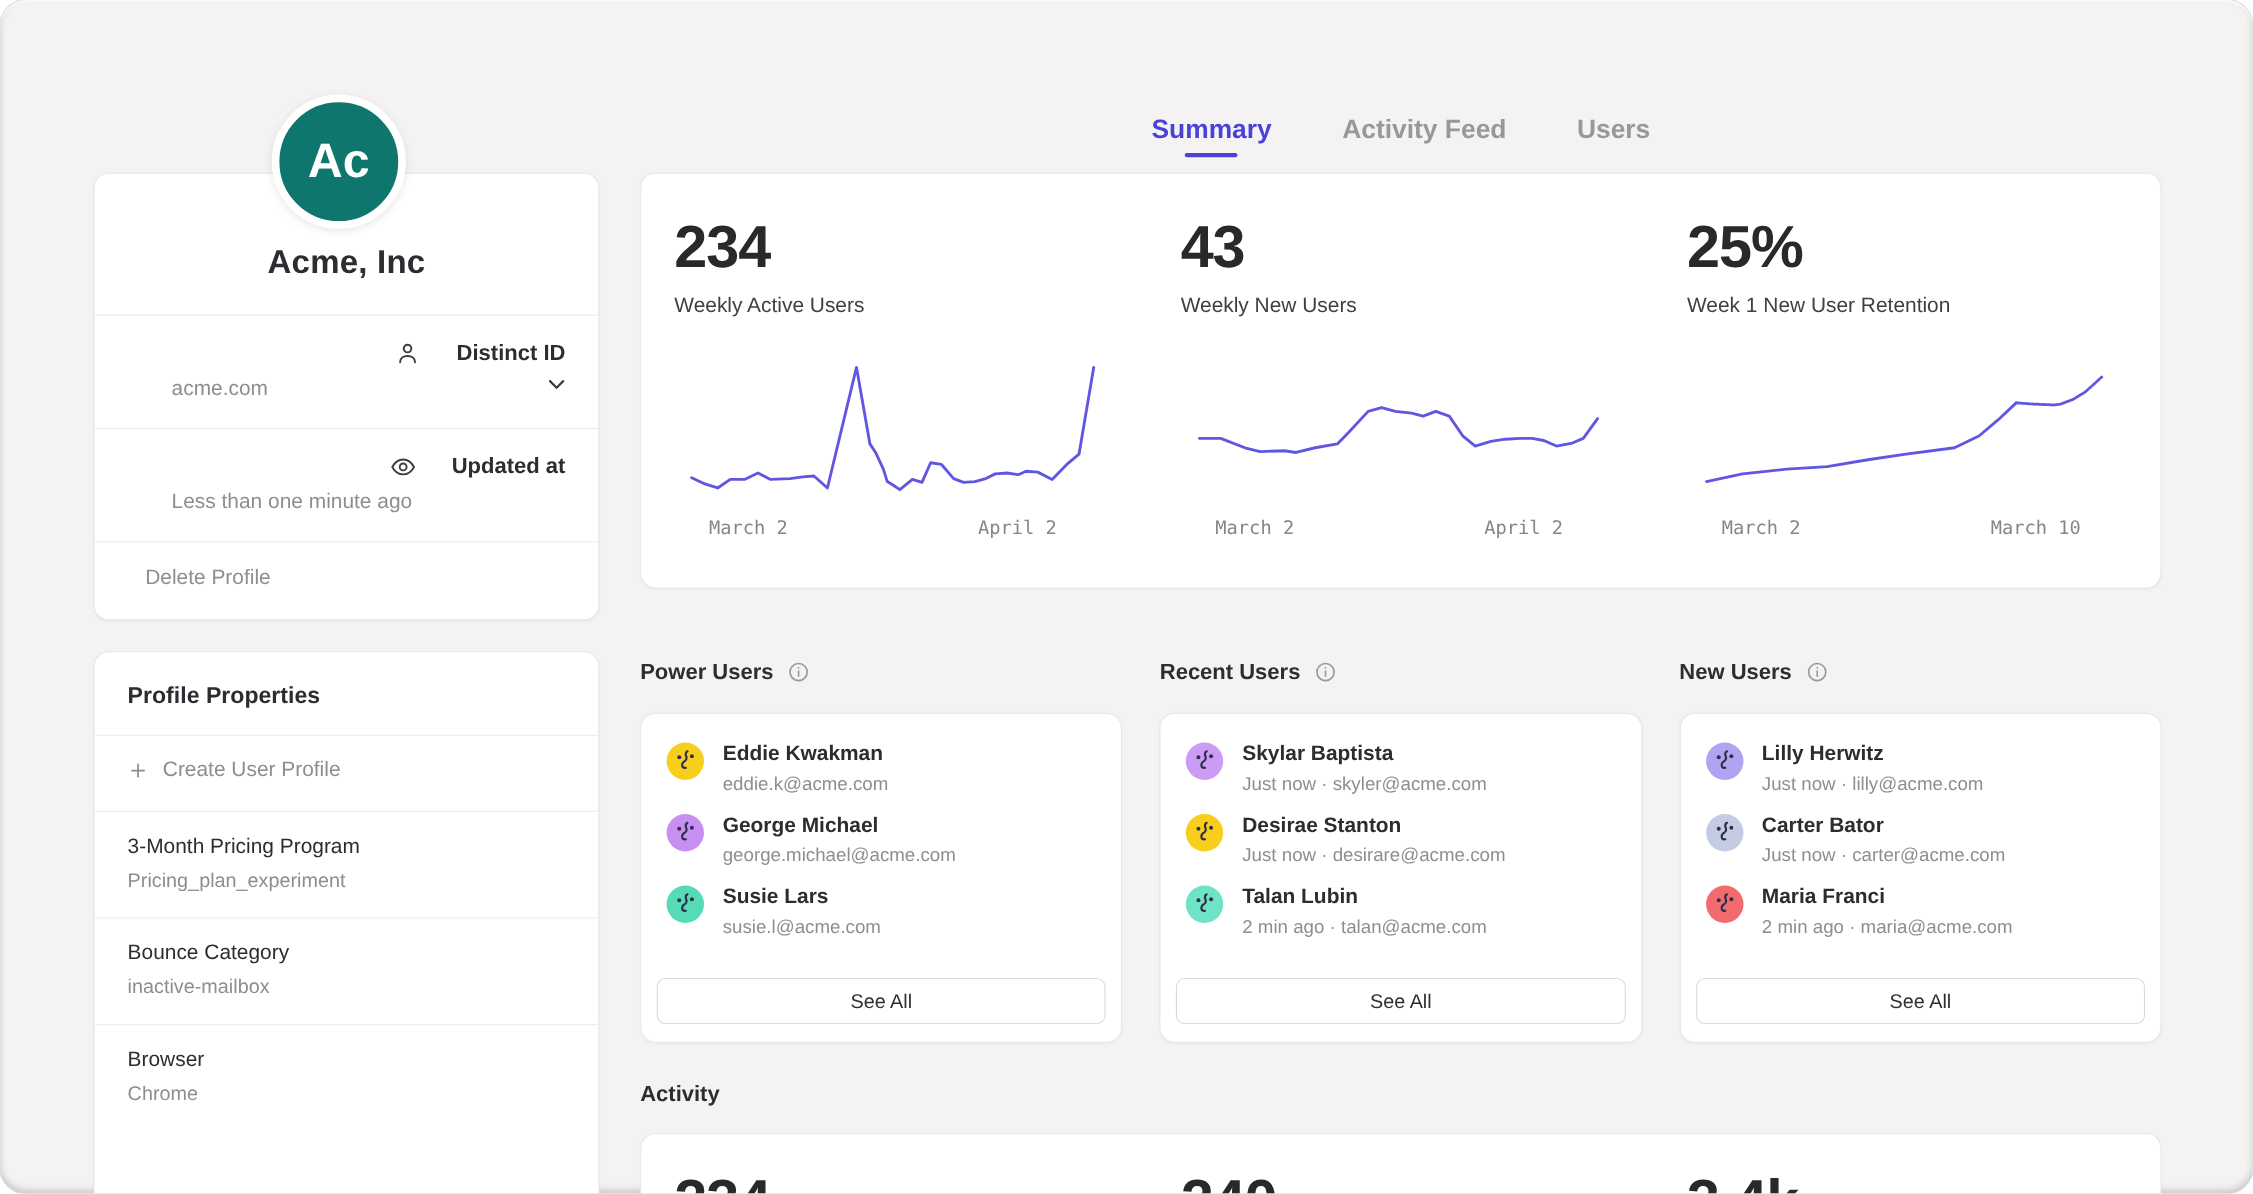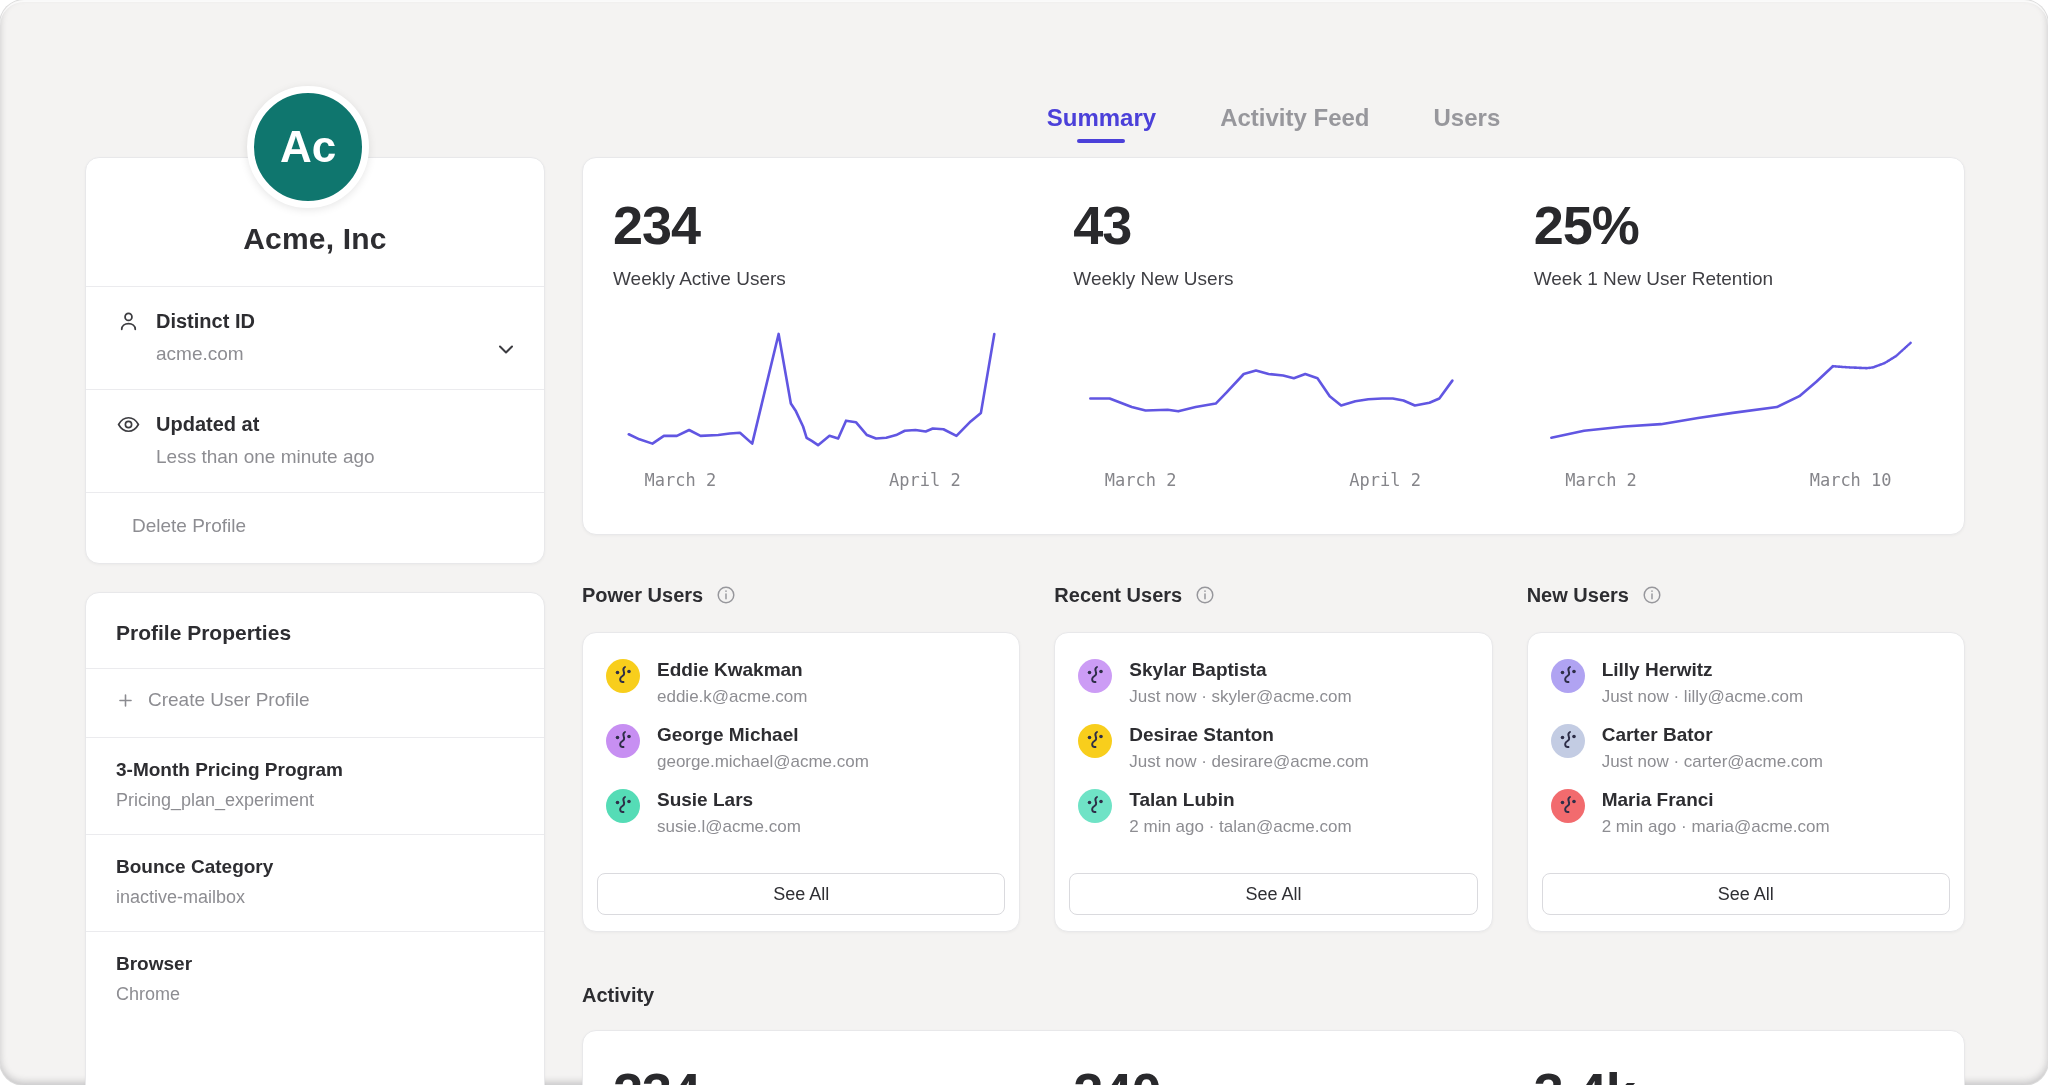--- a/index.html
+++ b/index.html
@@ -15,21 +15,21 @@
 
   
   .avatar-badge{
     position:absolute;left:247px;top:86px;width:122px;height:122px;border-radius:50%;
     border:7px solid #fff;display:flex;align-items:center;justify-content:center;
     color:#fff;font-size:44px;font-weight:700;z-index:5;box-shadow:0 2px 8px rgba(0,0,0,.10);
   }
   .profile-card{position:absolute;left:85px;top:157px;width:460px;}
   .company-name{padding:64px 20px 30px;text-align:center;font-size:30px;font-weight:700;letter-spacing:.2px;}
   .field-row{position:relative;padding:22px 30px 24px;border-top:1px solid #ebebee;}
-  .field-head{display:flex;align-items:center;gap:15px;}
+  .field-head{display:flex;align-items:center;gap:32px;justify-content:flex-end;}
   .field-head .ic{width:25px;height:25px;flex:0 0 auto;}
   .field-label{font-size:20px;font-weight:700;color:#2d2d31;}
   .field-value{margin:9px 0 0 40px;font-size:19px;color:#8d8d92;}
   .row-chevron{position:absolute;right:26px;bottom:28px;width:24px;height:24px;cursor:pointer;}
   .delete-row{padding:22px 46px 26px;border-top:1px solid #ebebee;font-size:19px;color:#8d8d92;cursor:pointer;}
 
   .props-card{position:absolute;left:85px;top:592px;width:460px;height:620px;}
   .props-title{padding:28px 30px 23px;font-size:21px;font-weight:700;}
   .search-box{
     margin:26px 30px 0;height:46px;border-radius:10px;background:#efeff0;
@@ -37,21 +37,21 @@
   }
   .search-box .ic{width:21px;height:21px;flex:0 0 auto;}
   .search-box input{
     border:none;outline:none;background:transparent;flex:1;
     font-size:19px;color:#3f3f44;font-family:"Liberation Sans",sans-serif;
   }
   .search-box input::placeholder{color:#a5a5aa;}
   .create-row{display:flex;align-items:center;gap:13px;margin:20px 30px 26px;color:#8d8d92;font-size:19px;cursor:pointer;}
   .create-row .ic{width:19px;height:19px;}
   .prop-row{padding:21px 30px 23px;border-top:1px solid #ebebee;cursor:pointer;}
-  .prop-label{font-size:19px;font-weight:700;}
+  .prop-label{font-size:19px;font-weight:400;}
   .prop-value{margin-top:9px;font-size:18px;color:#8d8d92;}
 
   
   .tabs{position:absolute;left:582px;top:104px;width:1383px;display:flex;justify-content:center;gap:64px;}
   .tab{font-size:24px;font-weight:600;color:#97979c;cursor:pointer;text-align:center;}
   .tab .underline{display:none;}
   .tab.active{color:#4b40d9;}
   .tab.active .underline{display:block;width:48px;height:4px;border-radius:2px;background:#4b40d9;margin:7px auto 0;}
 
   
@@ -61,21 +61,21 @@
   .stat-label{margin-top:12px;font-size:19px;color:#3f3f44;}
   .chart-wrap{position:relative;margin-top:28px;height:178px;}
   .chart-wrap svg{width:100%;height:140px;overflow:visible;display:block;}
   .ln{fill:none;stroke-width:2.6;vector-effect:non-scaling-stroke;stroke-linejoin:round;stroke-linecap:round;}
   .dotted{stroke-dasharray:0.01 1.25;}
   .x-label{position:absolute;top:152px;font-family:"DejaVu Sans Mono","Liberation Mono",monospace;font-size:17px;color:#85858a;}
   .xl1{left:8%;} .xl2{left:70%;}
 
   
   .sections-row{position:absolute;left:582px;top:582px;width:1383px;display:flex;gap:34px;}
-  .section{flex:1;min-width:0;}
+  .section{flex:1;min-width:0;margin-top:16px;}
   .section-head{display:flex;align-items:center;gap:12px;height:26px;}
   .section-title{font-size:20px;font-weight:700;}
   .section-head .ic{width:22px;height:22px;cursor:pointer;}
   .users-card{margin-top:24px;height:300px;padding:26px 14px 16px;display:flex;flex-direction:column;}
   .user-row{display:flex;gap:17px;padding-left:9px;margin-bottom:17px;cursor:pointer;}
   .u-avatar{width:34px;height:34px;border-radius:50%;flex:0 0 auto;overflow:hidden;}
   .u-avatar svg{width:100%;height:100%;display:block;}
   .u-name{font-size:19px;font-weight:700;line-height:22px;}
   .u-sub{margin-top:6px;font-size:17px;color:#8d8d92;}
   .see-all{

